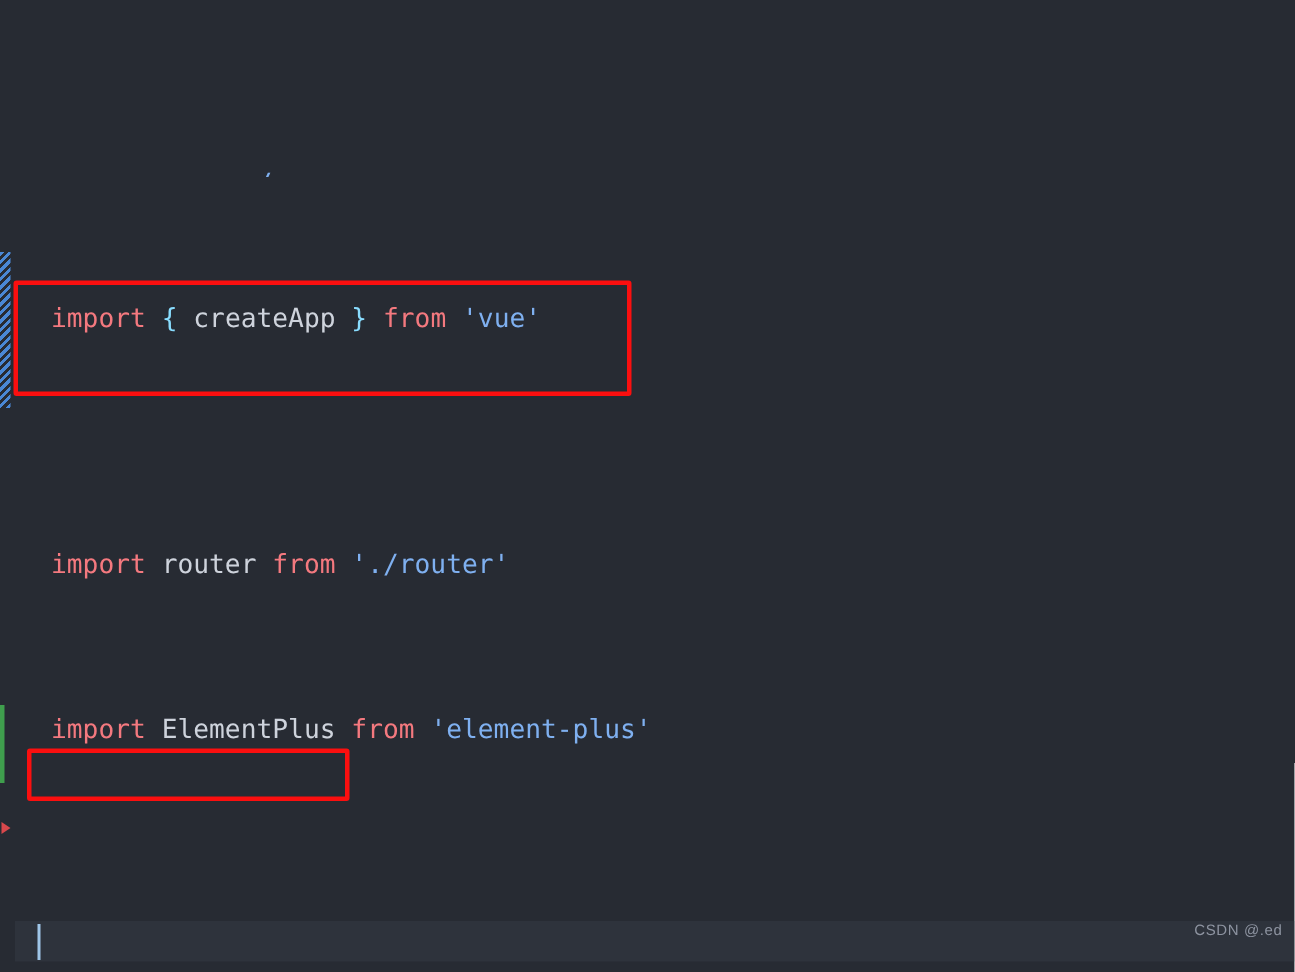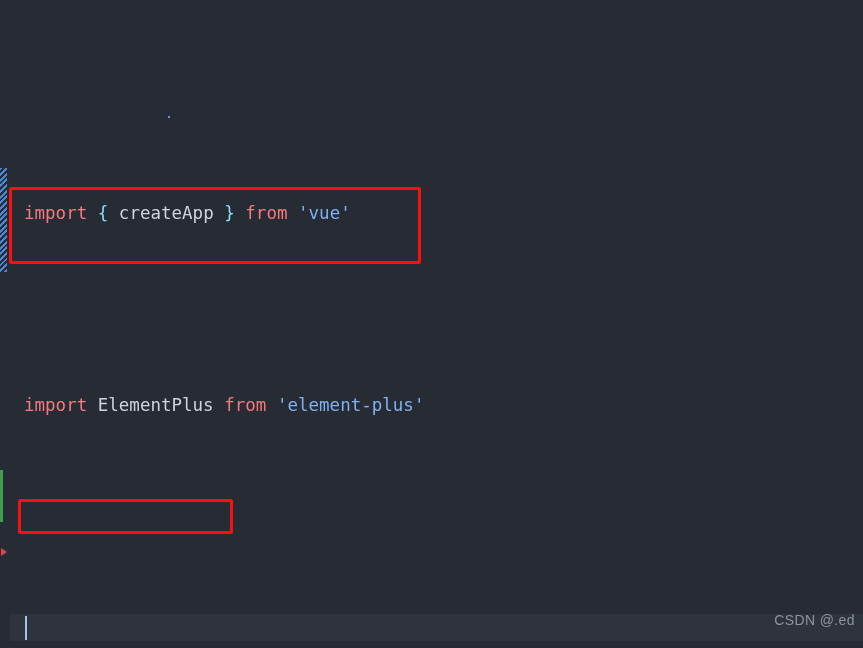--- a/index.html
+++ b/index.html
@@ -55,21 +55,21 @@
   
   .code {
     position: absolute;
     left: 0;
     top: 0;
     width: 863px;
     white-space: pre;
   }
   .line {
     height: 27.4px;
-    padding-left: 24px;
+    padding-left: 34px;
     color: #b9c0cb;
     white-space: pre;
   }
 
   
   .current-line {
     position: absolute;
     left: 10px;
     width: 853px;
     height: 27px;
@@ -97,21 +97,21 @@
     box-sizing: border-box;
     pointer-events: none;
   }
 
   
   .watermark {
     position: absolute;
     right: 8px;
     bottom: 14px;
     font-family: "Liberation Sans", sans-serif;
-    font-size: 14px;
+    font-size: 10px;
     color: #8d93a0;
     letter-spacing: .4px;
   }
 </style>
 </head>
 <body>
 
 <div id="editor">
 
   <div class="gutter">
@@ -125,20 +125,21 @@
 
   <div class="code">
 
     
     <div class="line" style="height:8px;overflow:hidden;"><span class="str">&nbsp;&nbsp;&nbsp;&nbsp;&nbsp;&nbsp;&nbsp;&nbsp;&nbsp;&nbsp;&nbsp;&nbsp;&nbsp;/</span></div>
 
     <div class="line"><span class="kw">import</span> <span class="brace">{</span> <span class="ident">createApp</span> <span class="brace">}</span> <span class="kw">from</span> <span class="str">'vue'</span></div>
 
 
 
+    <div class="line"><span class="kw">import</span> <span class="ident">router</span> <span class="kw">from</span> <span class="str">'./router'</span></div>
 
     <div class="line"><span class="kw">import</span> <span class="ident">ElementPlus</span> <span class="kw">from</span> <span class="str">'element-plus'</span></div>
 
     
 
     
 
     
 
     

